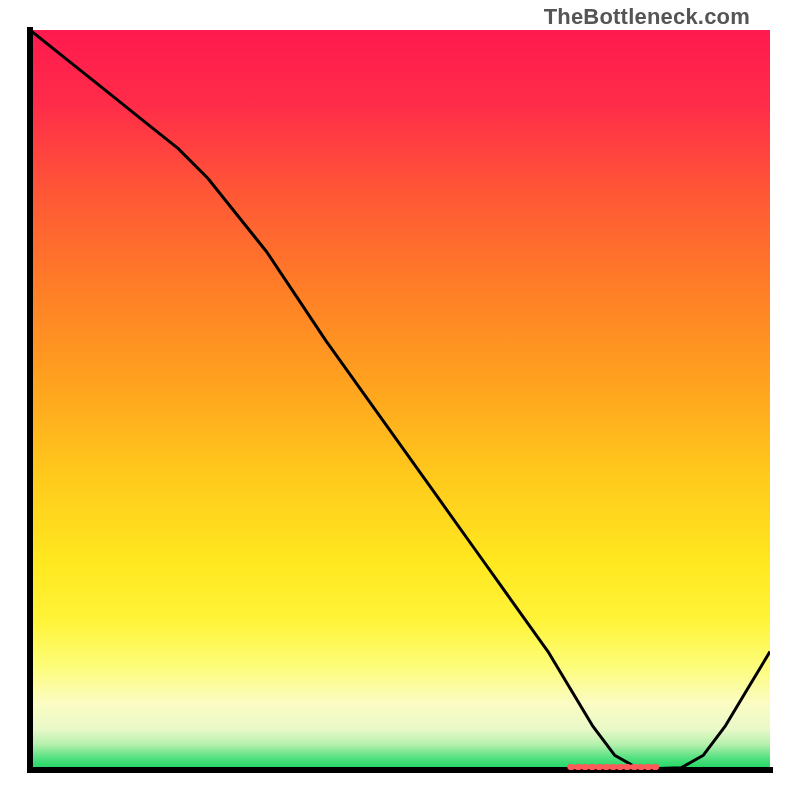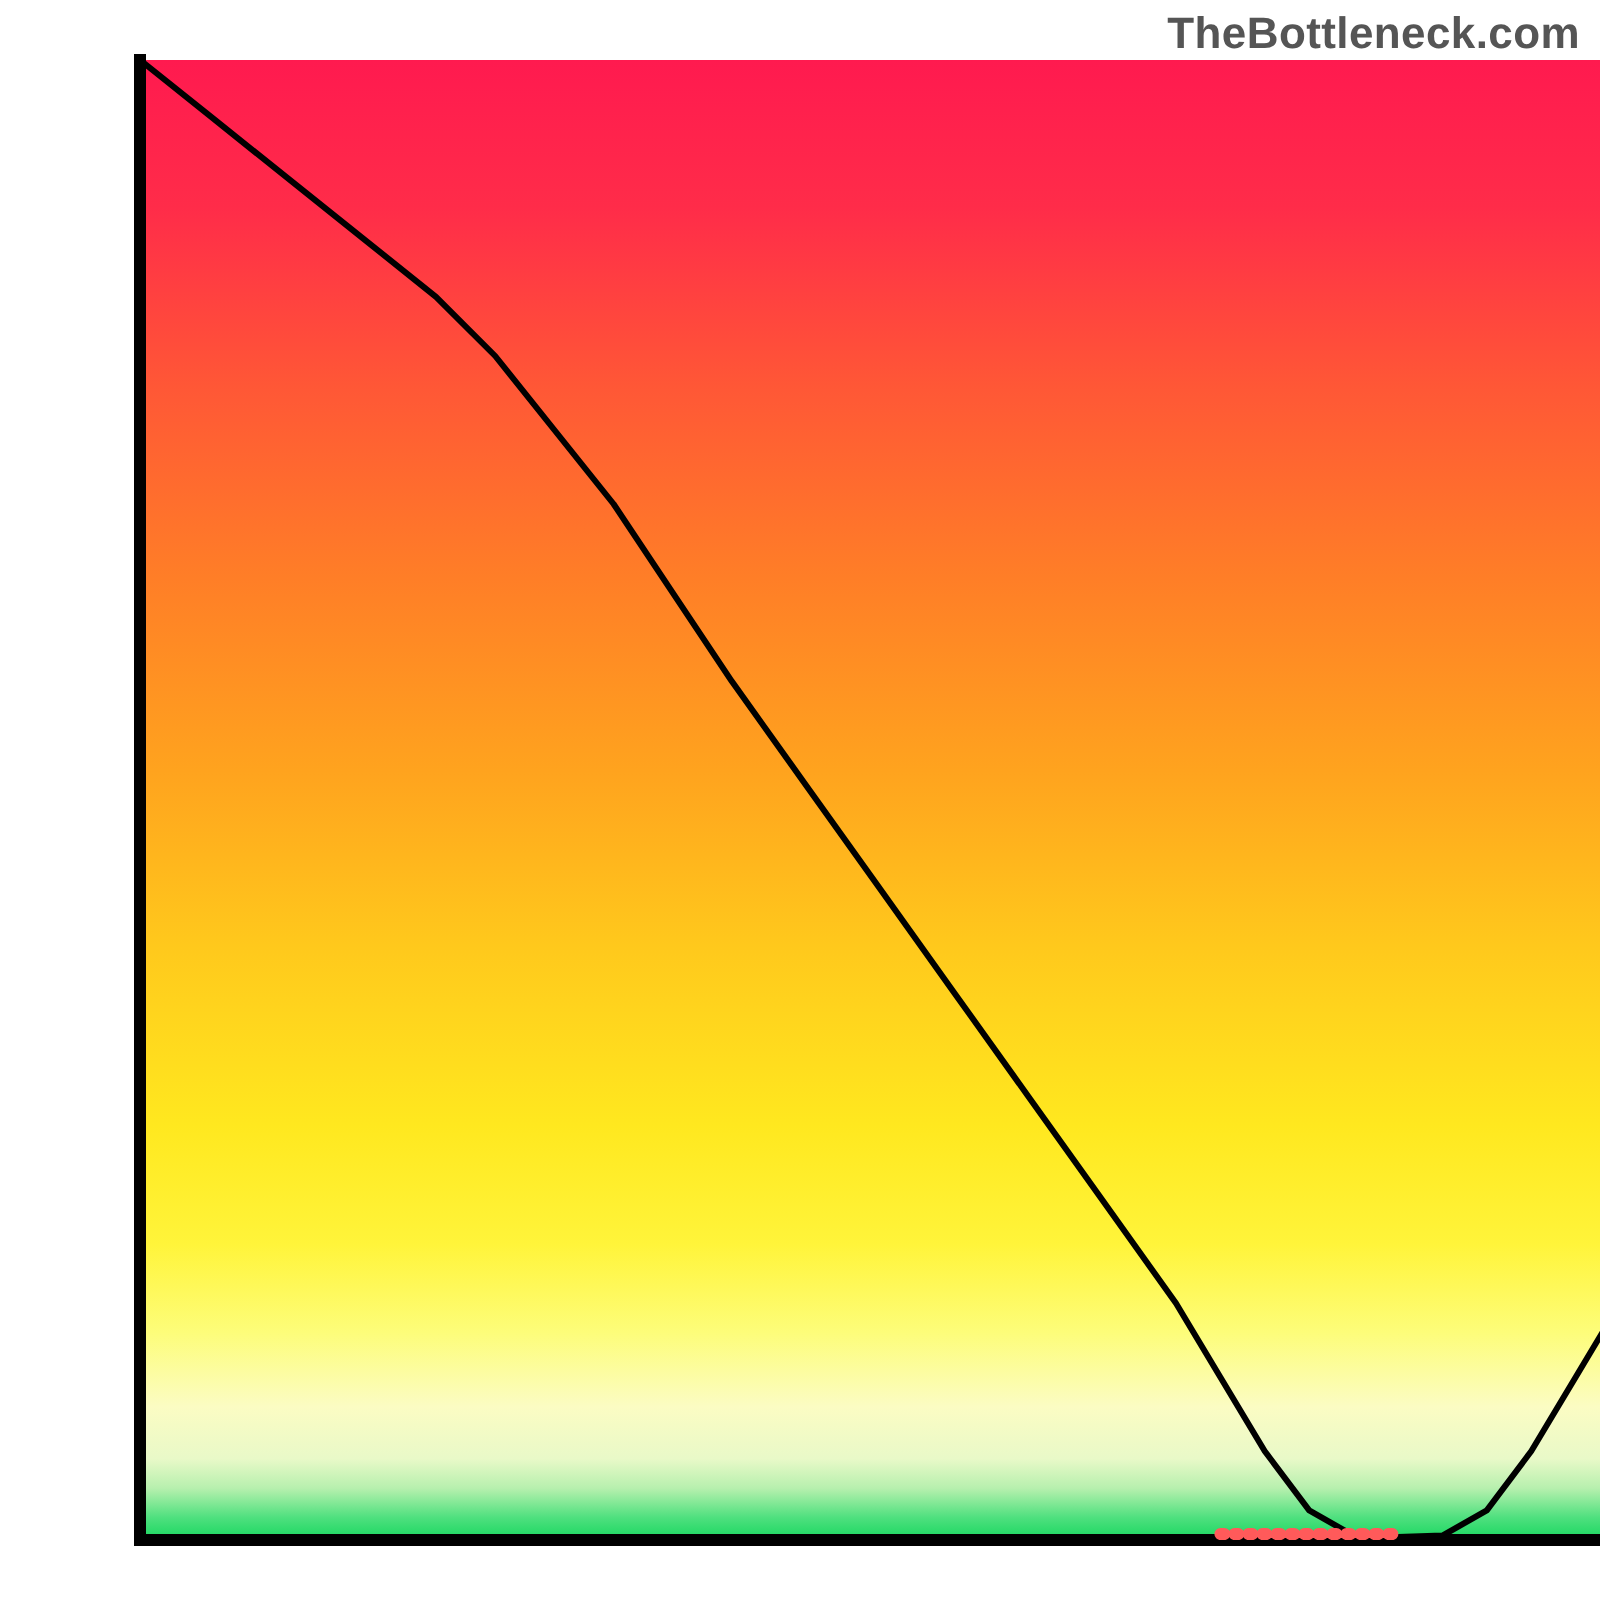--- a/index.html
+++ b/index.html
@@ -7,21 +7,20 @@
     padding: 0;
     width: 800px;
     height: 800px;
     background: #ffffff;
     font-family: Arial, Helvetica, sans-serif;
   }
   .container {
     position: relative;
     width: 760px;
     height: 800px;
-    padding-left: 40px;
   }
   .watermark {
     position: absolute;
     top: 4px;
     right: 10px;
     font-size: 22px;
     font-weight: 600;
     color: #555555;
     letter-spacing: 0.2px;
   }

